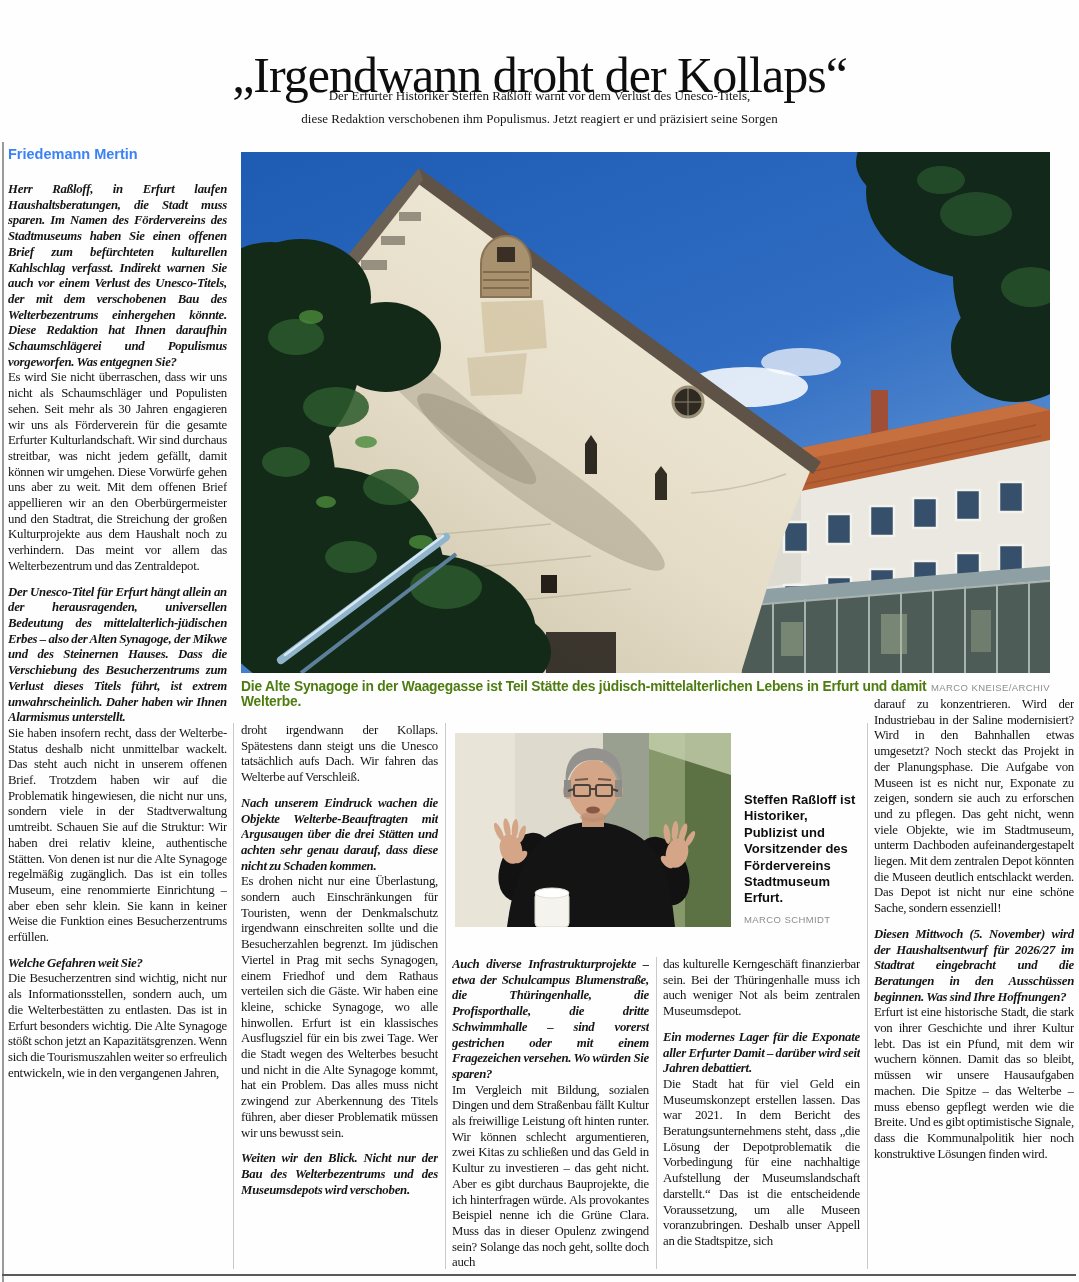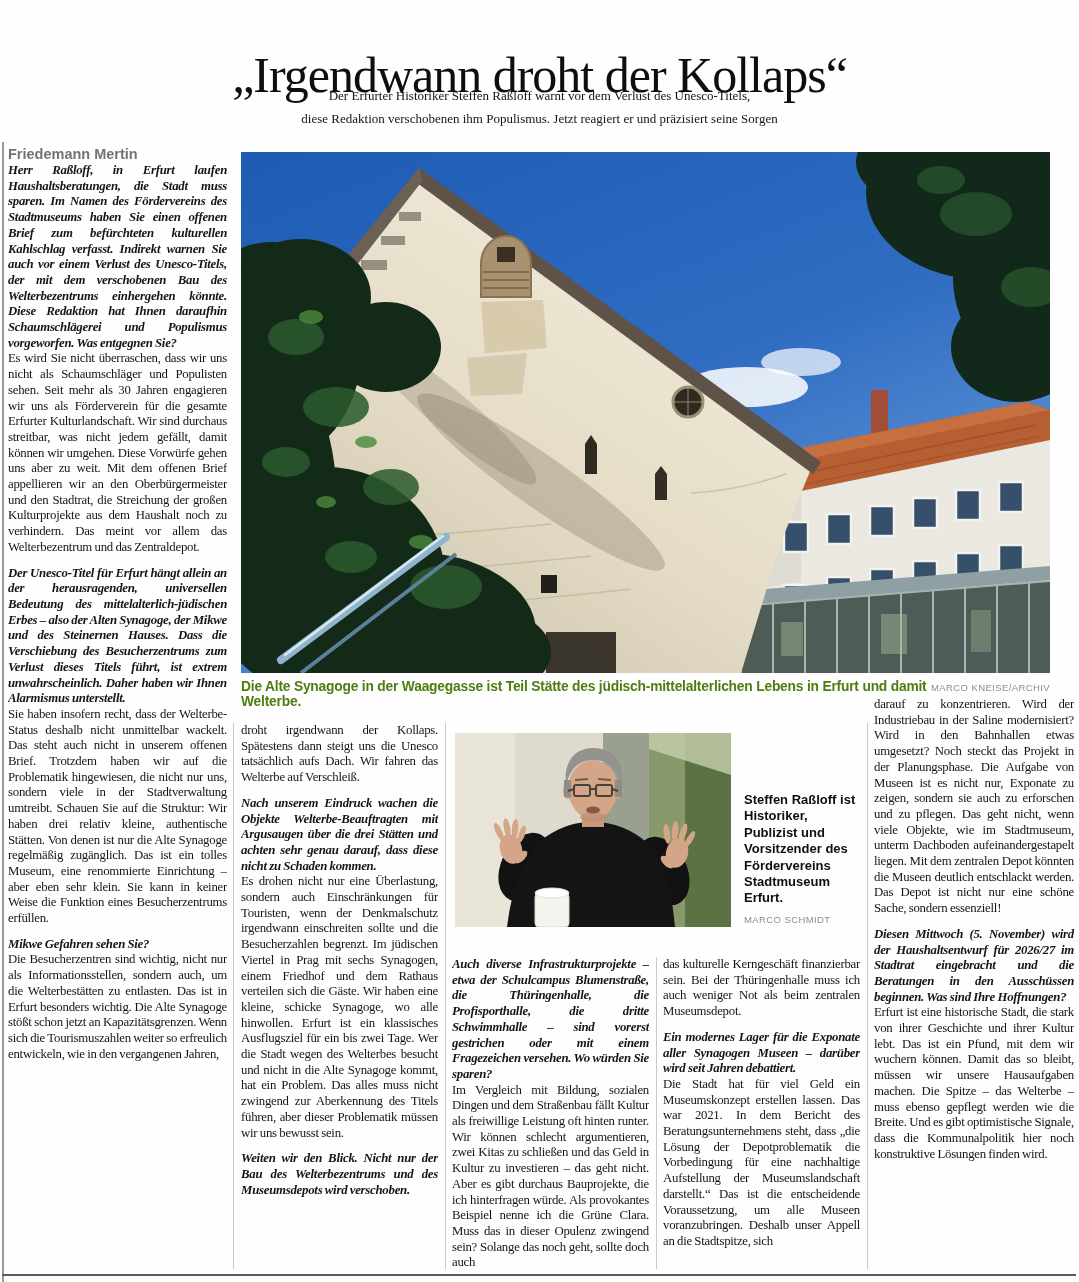--- a/index.html
+++ b/index.html
@@ -4,28 +4,28 @@
 <style>
   html,body{margin:0;padding:0;background:#ffffff;}
   .page{position:relative;width:1079px;height:1282px;background:#fefefe;overflow:hidden;
         font-family:"Liberation Serif","DejaVu Serif",serif;color:#151515;}
   
   .headline{position:absolute;top:12px;left:0;width:100%;text-align:center;
             font-size:50px;line-height:58px;font-weight:400;letter-spacing:-1px;color:#0e0e0e;}
   .subhead{position:absolute;top:84px;left:0;width:100%;text-align:center;
            font-size:13px;line-height:23px;font-weight:400;color:#141414;}
   .byline{position:absolute;left:8px;top:146px;font-family:"Liberation Sans","DejaVu Sans",sans-serif;
-          font-weight:bold;font-size:14.5px;color:#737373;}
+          font-weight:bold;font-size:14.5px;color:#3b82f6;}
   
   .col{position:absolute;overflow:hidden;font-size:12.8px;line-height:15.7px;
        text-align:justify;letter-spacing:-0.25px;word-spacing:-0.5px;}
   .col p{margin:0;}
   .col p.q{font-weight:bold;font-style:italic;margin-top:10px;}
   .col p.q:first-child{margin-top:0;}
-  #col1{left:8px;top:163px;width:219px;height:1090px;}
+  #col1{left:8px;top:182px;width:219px;height:1090px;}
   #col2{left:241px;top:723px;width:197px;height:546px;font-family:Liberation Serif, serif;}
   #col3{left:452px;top:957px;width:197px;height:314px;}
   #col4{left:663px;top:957px;width:197px;height:314px;}
   #col5{left:874px;top:697px;width:200px;height:546px;}
   
   .main-photo{position:absolute;left:241px;top:152px;width:809px;height:521px;overflow:hidden;}
   .main-photo svg{display:block;}
   .main-caption{position:absolute;left:241px;top:679px;width:809px;display:flex;
                 justify-content:space-between;align-items:baseline;}
   .cap-text{font-family:"Liberation Sans","DejaVu Sans",sans-serif;font-weight:bold;
@@ -58,21 +58,21 @@
     <div>Der Erfurter Historiker Steffen Raßloff warnt vor dem Verlust des Unesco-Titels,</div>
     <div>diese Redaktion verschobenen ihm Populismus. Jetzt reagiert er und präzisiert seine Sorgen</div>
   </div>
   <div class="byline">Friedemann Mertin</div>
 
   <div class="col" id="col1">
     <p class="q">Herr Raßloff, in Erfurt laufen Haushaltsberatungen, die Stadt muss sparen. Im Namen des Fördervereins des Stadtmuseums haben Sie einen offenen Brief zum befürchteten kulturellen Kahlschlag verfasst. Indirekt warnen Sie auch vor einem Verlust des Unesco-Titels, der mit dem verschobenen Bau des Welterbezentrums einhergehen könnte. Diese Redaktion hat Ihnen daraufhin Schaumschlägerei und Populismus vorgeworfen. Was entgegnen Sie?</p>
     <p class="a">Es wird Sie nicht überraschen, dass wir uns nicht als Schaumschläger und Populisten sehen. Seit mehr als 30 Jahren engagieren wir uns als Förderverein für die gesamte Erfurter Kulturlandschaft. Wir sind durchaus streitbar, was nicht jedem gefällt, damit können wir umgehen. Diese Vorwürfe gehen uns aber zu weit. Mit dem offenen Brief appellieren wir an den Oberbürgermeister und den Stadtrat, die Streichung der großen Kulturprojekte aus dem Haushalt noch zu verhindern. Das meint vor allem das Welterbezentrum und das Zentraldepot.</p>
     <p class="q">Der Unesco-Titel für Erfurt hängt allein an der herausragenden, universellen Bedeutung des mittelalterlich-jüdischen Erbes – also der Alten Synagoge, der Mikwe und des Steinernen Hauses. Dass die Verschiebung des Besucherzentrums zum Verlust dieses Titels führt, ist extrem unwahrscheinlich. Daher haben wir Ihnen Alarmismus unterstellt.</p>
     <p class="a">Sie haben insofern recht, dass der Welterbe-Status deshalb nicht unmittelbar wackelt. Das steht auch nicht in unserem offenen Brief. Trotzdem haben wir auf die Problematik hingewiesen, die nicht nur uns, sondern viele in der Stadtverwaltung umtreibt. Schauen Sie auf die Struktur: Wir haben drei relativ kleine, authentische Stätten. Von denen ist nur die Alte Synagoge regelmäßig zugänglich. Das ist ein tolles Museum, eine renommierte Einrichtung – aber eben sehr klein. Sie kann in keiner Weise die Funktion eines Besucherzentrums erfüllen.</p>
-    <p class="q">Mikwe Gefahren sehen Sie?</p>
+    <p class="q">Welche Gefahren weit Sie?</p>
     <p class="a">Die Besucherzentren sind wichtig, nicht nur als Informationsstellen, sondern auch, um die Welterbestätten zu entlasten. Das ist in Erfurt besonders wichtig. Die Alte Synagoge stößt schon jetzt an Kapazitätsgrenzen. Wenn sich die Tourismuszahlen weiter so erfreulich entwickeln, wie in den vergangenen Jahren,</p>
   </div>
 
   <figure class="main-photo" style="margin:0">
     <svg width="809" height="521" viewBox="0 0 809 521">
       <defs>
         <linearGradient id="skyG" x1="0" y1="0" x2="0.6" y2="1">
           <stop offset="0" stop-color="#1e5cb4"></stop>
             <stop offset="0.55" stop-color="#2f6cc2"></stop>
             <stop offset="1" stop-color="#6699d6"></stop>
@@ -293,21 +293,21 @@
     <div class="credit portrait-credit">MARCO SCHMIDT</div>
   </div>
 
   <div class="col" id="col3">
     <p class="q">Auch diverse Infrastrukturprojekte – etwa der Schulcampus Blumenstraße, die Thüringenhalle, die Profisporthalle, die dritte Schwimmhalle – sind vorerst gestrichen oder mit einem Fragezeichen versehen. Wo würden Sie sparen?</p>
     <p class="a">Im Vergleich mit Bildung, sozialen Dingen und dem Straßenbau fällt Kultur als freiwillige Leistung oft hinten runter. Wir können schlecht argumentieren, zwei Kitas zu schließen und das Geld in Kultur zu investieren – das geht nicht. Aber es gibt durchaus Bauprojekte, die ich hinterfragen würde. Als provokantes Beispiel nenne ich die Grüne Clara. Muss das in dieser Opulenz zwingend sein? Solange das noch geht, sollte doch auch</p>
   </div>
 
   <div class="col" id="col4">
     <p class="a">das kulturelle Kerngeschäft finanzierbar sein. Bei der Thüringenhalle muss ich auch weniger Not als beim zentralen Museumsdepot.</p>
-    <p class="q">Ein modernes Lager für die Exponate aller Synagogen Museen – darüber wird seit Jahren debattiert.</p>
+    <p class="q">Ein modernes Lager für die Exponate aller Erfurter Damit – darüber wird seit Jahren debattiert.</p>
     <p class="a">Die Stadt hat für viel Geld ein Museumskonzept erstellen lassen. Das war 2021. In dem Bericht des Beratungsunternehmens steht, dass „die Lösung der Depotproblematik die Vorbedingung für eine nachhaltige Aufstellung der Museumslandschaft darstellt.“ Das ist die entscheidende Voraussetzung, um alle Museen voranzubringen. Deshalb unser Appell an die Stadtspitze, sich</p>
   </div>
 
   <div class="col" id="col5">
     <p class="a">darauf zu konzentrieren. Wird der Industriebau in der Saline modernisiert? Wird in den Bahnhallen etwas umgesetzt? Noch steckt das Projekt in der Planungsphase. Die Aufgabe von Museen ist es nicht nur, Exponate zu zeigen, sondern sie auch zu erforschen und zu pflegen. Das geht nicht, wenn viele Objekte, wie im Stadtmuseum, unterm Dachboden aufeinandergestapelt liegen. Mit dem zentralen Depot könnten die Museen deutlich entschlackt werden. Das Depot ist nicht nur eine schöne Sache, sondern essenziell!</p>
     <p class="q">Diesen Mittwoch (5. November) wird der Haushaltsentwurf für 2026/27 im Stadtrat eingebracht und die Beratungen in den Ausschüssen beginnen. Was sind Ihre Hoffnungen?</p>
     <p class="a">Erfurt ist eine historische Stadt, die stark von ihrer Geschichte und ihrer Kultur lebt. Das ist ein Pfund, mit dem wir wuchern können. Damit das so bleibt, müssen wir unsere Hausaufgaben machen. Die Spitze – das Welterbe – muss ebenso gepflegt werden wie die Breite. Und es gibt optimistische Signale, dass die Kommunalpolitik hier noch konstruktive Lösungen finden wird.</p>
   </div>
 
   <div class="rule-bottom"></div>

